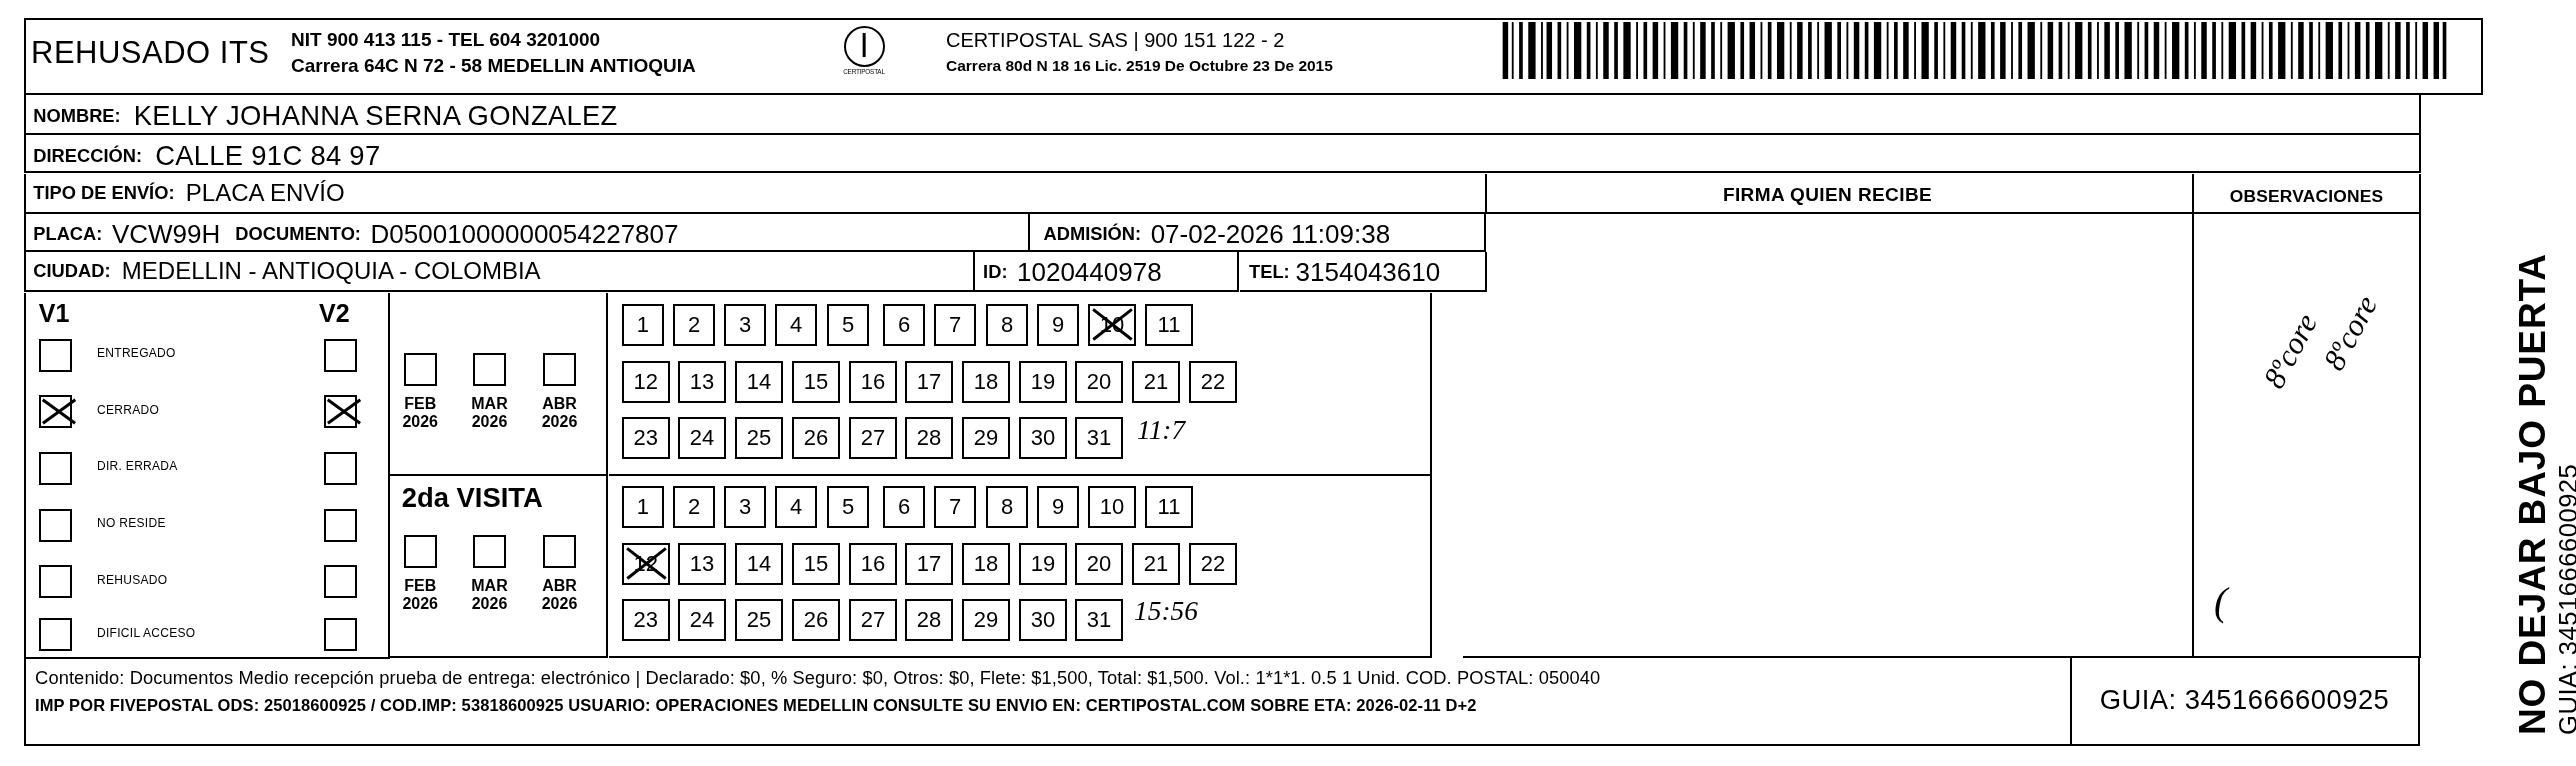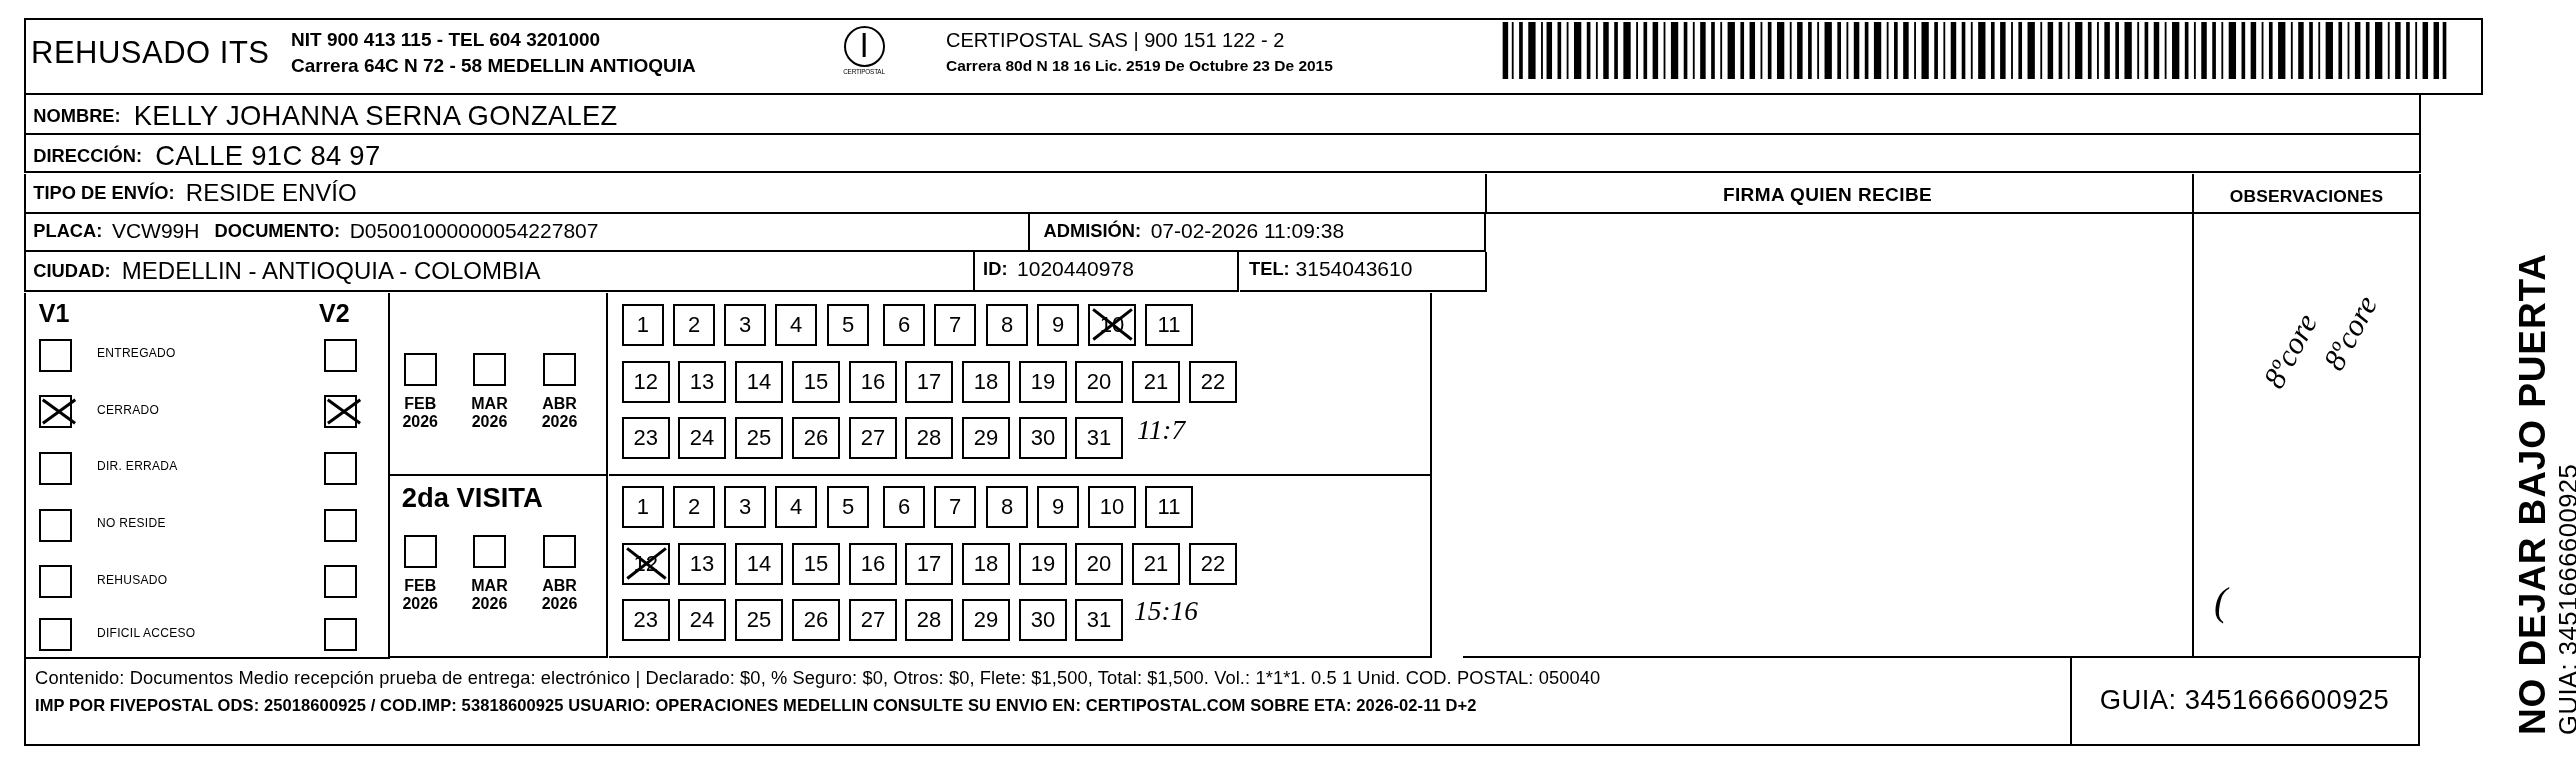--- a/index.html
+++ b/index.html
@@ -31,21 +31,21 @@
   .rowpad{padding:4.6px 0 0 7.3px;white-space:nowrap;}
 
   
   #row-tipo{left:24px;top:174px;width:1463px;height:40px;border-top:none;}
   #row-placa{left:24px;top:214px;width:1006px;height:38px;border-top:none;}
   #row-admision{left:1029px;top:214px;width:457px;height:38px;border-top:none;border-left:none;}
   #row-ciudad{left:24px;top:252px;width:951px;height:40px;border-top:none;}
   #row-id{left:974px;top:252px;width:265px;height:40px;border-top:none;border-left:none;}
   #row-tel{left:1240px;top:252px;width:247px;height:40px;border-top:none;border-left:none;}
   .val-md{font-size:24px;display:inline-block;vertical-align:middle;padding-left:7.3px;}
-  .val-sm{font-size:21px;display:inline-block;vertical-align:middle;padding-left:5.5px;}
+  .val-sm{font-size:26px;display:inline-block;vertical-align:middle;padding-left:5.5px;}
 
   
   #firma-head{left:1463px;top:174px;width:731px;height:40px;border-top:none;border-left:none;}
   #obs-head{left:2194px;top:174px;width:227px;height:40px;border-top:none;border-left:none;}
   #firma-body{left:1463px;top:214px;width:731px;height:444px;border-top:none;border-left:none;}
   #obs-body{left:2194px;top:214px;width:227px;height:444px;border-top:none;border-left:none;}
   .head-ctr{font-size:19px;font-weight:bold;text-align:center;padding-top:10px;letter-spacing:0.4px;}
   .head-ctr-sm{font-size:17.4px;font-weight:bold;text-align:center;padding-top:12px;letter-spacing:0.2px;}
 
   
@@ -230,21 +230,21 @@
   <div class="frame" id="row-direccion">
     <div class="rowpad">
       <span class="lbl">DIRECCIÓN:</span>
       <span class="val-lg">CALLE 91C   84   97</span>
     </div>
   </div>
 
   <div class="frame" id="row-tipo">
     <div class="rowpad">
       <span class="lbl">TIPO DE ENVÍO:</span>
-      <span class="val-md">RESIDE ENVÍO</span>
+      <span class="val-md">PLACA ENVÍO</span>
     </div>
   </div>
 
   <div class="frame" id="row-placa">
     <div class="rowpad">
       <span class="lbl">PLACA:</span>
       <span class="val-sm">VCW99H</span>
       <span class="lbl" style="padding-left:11px;">DOCUMENTO:</span>
       <span class="val-sm">D05001000000054227807</span>
     </div>
@@ -428,21 +428,21 @@
 
     <div class="day wide" style="left:12.8px;top:124px;">23</div>
     <div class="day wide" style="left:69px;top:124px;">24</div>
     <div class="day wide" style="left:126px;top:124px;">25</div>
     <div class="day wide" style="left:183px;top:124px;">26</div>
     <div class="day wide" style="left:240px;top:124px;">27</div>
     <div class="day wide" style="left:296px;top:124px;">28</div>
     <div class="day wide" style="left:353px;top:124px;">29</div>
     <div class="day wide" style="left:410px;top:124px;">30</div>
     <div class="day wide" style="left:466px;top:124px;">31</div>
-    <div class="hhmm" style="left:525px;top:121px;">15:16</div>
+    <div class="hhmm" style="left:525px;top:121px;">15:56</div>
   </div>
 
   <div class="frame" id="footer">
     <div class="f1">Contenido: Documentos Medio recepción prueba de entrega: electrónico | Declarado: $0, % Seguro: $0, Otros: $0, Flete: $1,500, Total: $1,500. Vol.: 1*1*1. 0.5  1 Unid. COD. POSTAL: 050040</div>
     <div class="f2">IMP POR FIVEPOSTAL ODS: 25018600925 / COD.IMP: 53818600925 USUARIO: OPERACIONES MEDELLIN CONSULTE SU ENVIO EN: CERTIPOSTAL.COM SOBRE ETA: 2026-02-11 D+2</div>
   </div>
 
   <div class="frame" id="guia-box">
     <div class="g">GUIA: 3451666600925</div>
   </div>

